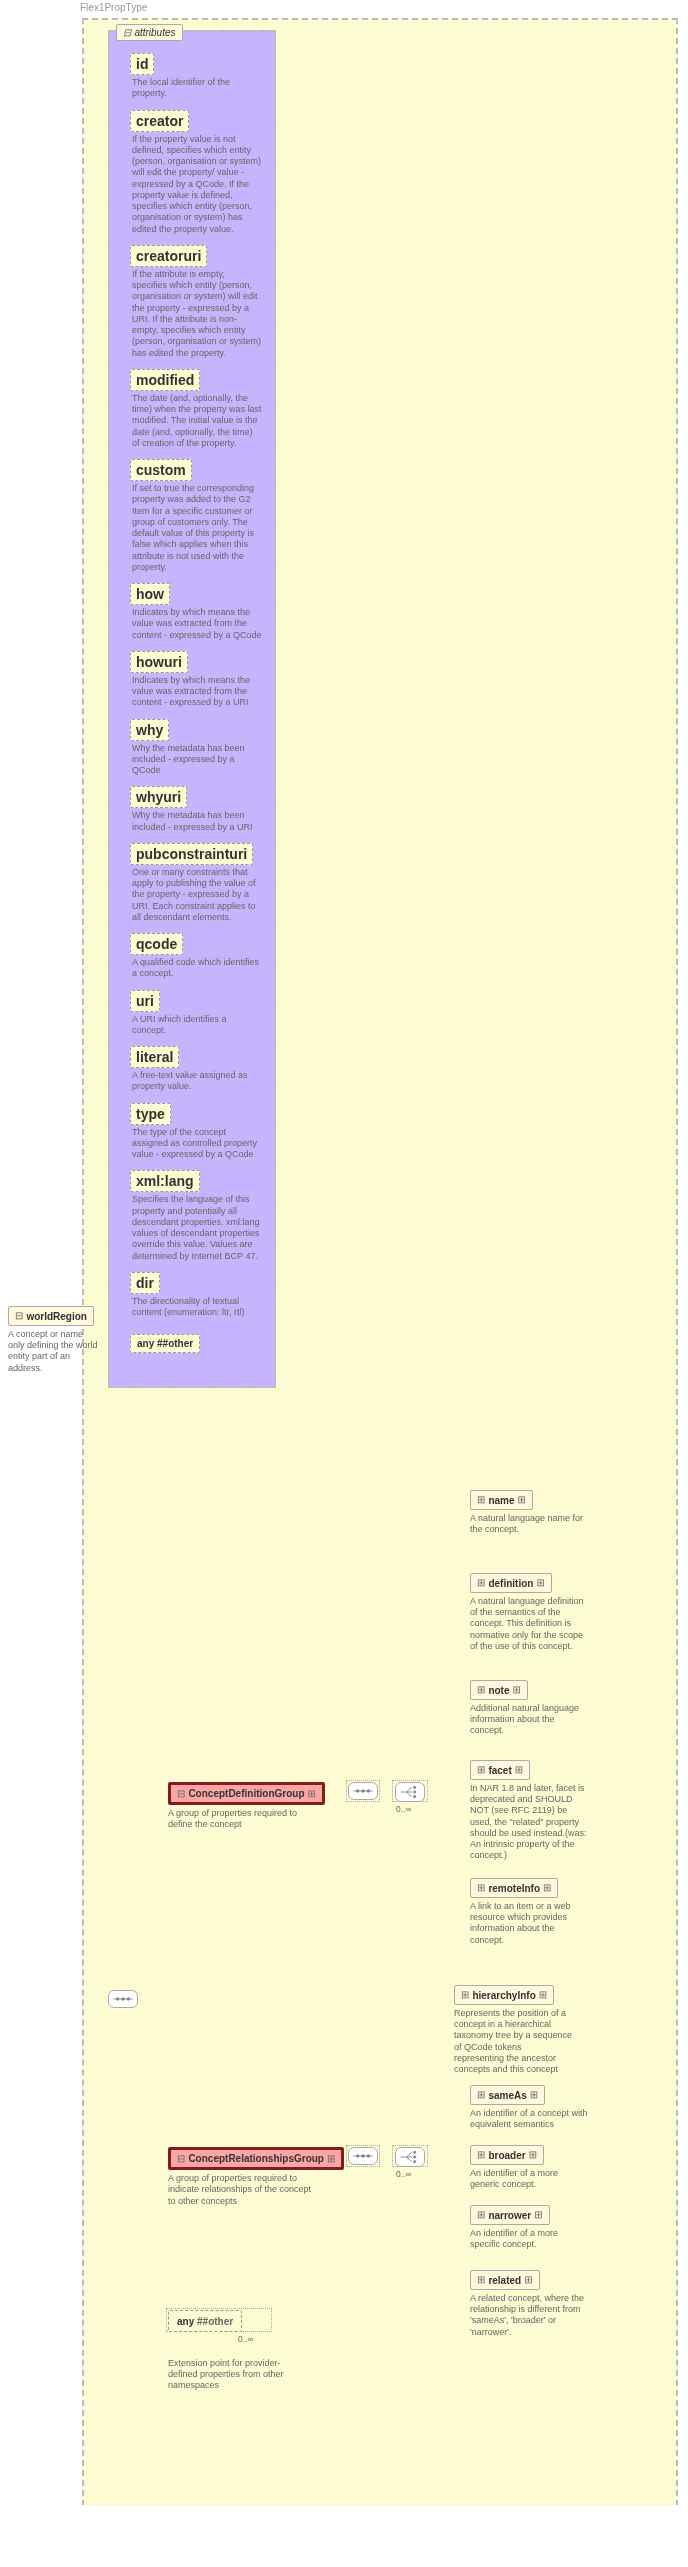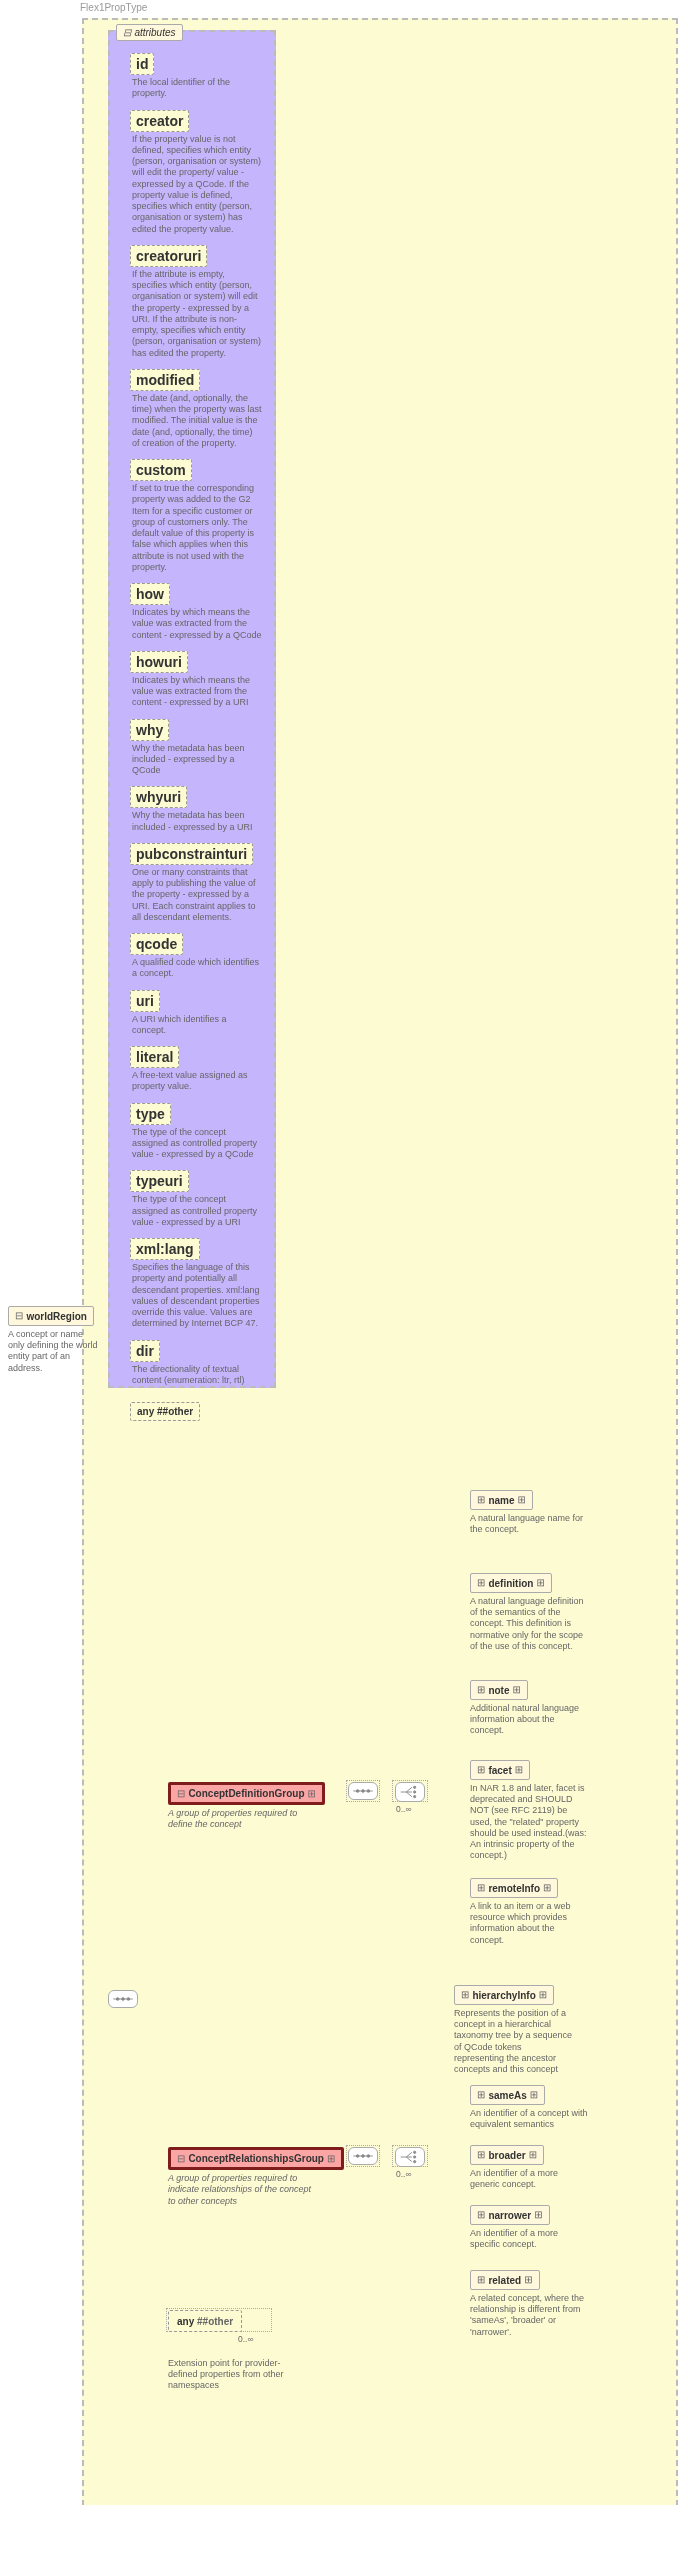--- a/index.html
+++ b/index.html
@@ -10,21 +10,21 @@
   .root-box { position:absolute; left:8px; top:1306px; }
   .el { display:inline-block; border:1px solid #aaa; background:#fff8dc; padding:3px 6px; border-radius:2px; font-weight:bold; white-space:nowrap; position:relative; }
   .el span { vertical-align:middle; }
   .el.plusbox::before { content:"\229E"; margin-right:3px; color:#666; font-weight:normal; }
   .el.minusbox::before { content:"\229F"; margin-right:3px; color:#666; font-weight:normal; }
   .el.plusend::after { content:"\229E"; margin-left:3px; color:#666; font-weight:normal; }
   .el.dashed { border-style:dashed; border-color:#999; background:#fdfbd2; }
   .anno { width:110px; margin-top:3px; color:#666; font-size:9px; line-height:1.25; }
   .anno.tight { width:120px; }
   .anno.w140 { width:140px; }
-  .anno.w150 { width:150px;font-style:italic; }
+  .anno.w150 { width:150px; }
   .anno.small { width:90px; }
   .attr-container { position:absolute; left:108px; top:30px; width:168px; height:1358px; border:2px dashed #bbb; background:#c4b5fd; padding:6px 8px; }
   .attr-title { display:inline-block; border:1px solid #aaa; background:#fff8dc; padding:2px 6px; border-radius:2px; font-style:italic; margin-bottom:8px; position:relative; top:-14px; left:-2px; }
   .attr-title::before { content:"\229F"; margin-right:3px; color:#666; }
   .attr-list { margin-top:-10px; }
   .attr-item { margin-bottom:10px; margin-left:12px; }
   .attr-name { display:inline-block; border:1px dashed #999; background:#fdfbd2; padding:2px 5px; border-radius:2px; font-weight:bold; font-size:14px; }
   .attr-desc { margin-top:2px; margin-left:2px; font-size:9px; color:#666; line-height:1.25; max-width:130px; }
   .any-box { display:inline-block; border:1px dashed #999; background:#fdfbd2; padding:3px 6px; border-radius:2px; font-weight:bold; margin-top:6px; margin-left:12px; }
   .switch-base { position:absolute; width:30px; height:20px; }
@@ -100,21 +100,20 @@
         <div class="attr-item"><div class="attr-name">custom</div><div class="attr-desc">If set to true the corresponding property was added to the G2 Item for a specific customer or group of customers only. The default value of this property is false which applies when this attribute is not used with the property.</div></div>
         <div class="attr-item"><div class="attr-name">how</div><div class="attr-desc">Indicates by which means the value was extracted from the content - expressed by a QCode</div></div>
         <div class="attr-item"><div class="attr-name">howuri</div><div class="attr-desc">Indicates by which means the value was extracted from the content - expressed by a URI</div></div>
         <div class="attr-item"><div class="attr-name">why</div><div class="attr-desc">Why the metadata has been included - expressed by a QCode</div></div>
         <div class="attr-item"><div class="attr-name">whyuri</div><div class="attr-desc">Why the metadata has been included - expressed by a URI</div></div>
         <div class="attr-item"><div class="attr-name">pubconstrainturi</div><div class="attr-desc">One or many constraints that apply to publishing the value of the property - expressed by a URI. Each constraint applies to all descendant elements.</div></div>
         <div class="attr-item"><div class="attr-name">qcode</div><div class="attr-desc">A qualified code which identifies a concept.</div></div>
         <div class="attr-item"><div class="attr-name">uri</div><div class="attr-desc">A URI which identifies a concept.</div></div>
         <div class="attr-item"><div class="attr-name">literal</div><div class="attr-desc">A free-text value assigned as property value.</div></div>
         <div class="attr-item"><div class="attr-name">type</div><div class="attr-desc">The type of the concept assigned as controlled property value - expressed by a QCode</div></div>
-        <div class="attr-item"><div class="attr-name">typeuri</div><div class="attr-desc">The type of the concept assigned as controlled property value - expressed by a URI</div></div>
         <div class="attr-item"><div class="attr-name">xml:lang</div><div class="attr-desc">Specifies the language of this property and potentially all descendant properties. xml:lang values of descendant properties override this value. Values are determined by Internet BCP 47.</div></div>
         <div class="attr-item"><div class="attr-name">dir</div><div class="attr-desc">The directionality of textual content (enumeration: ltr, rtl)</div></div>
       </div>
     <div class="any-box"><span>any ##other</span></div>
   </div>
 
   <div class="switch-base" style="left:108px; top:1990px;">
     <div class="oct"><svg viewBox="0 0 30 18">
           <g stroke="#888" stroke-width="1" fill="none">
             <line x1="4" y1="9" x2="26" y2="9"></line>

